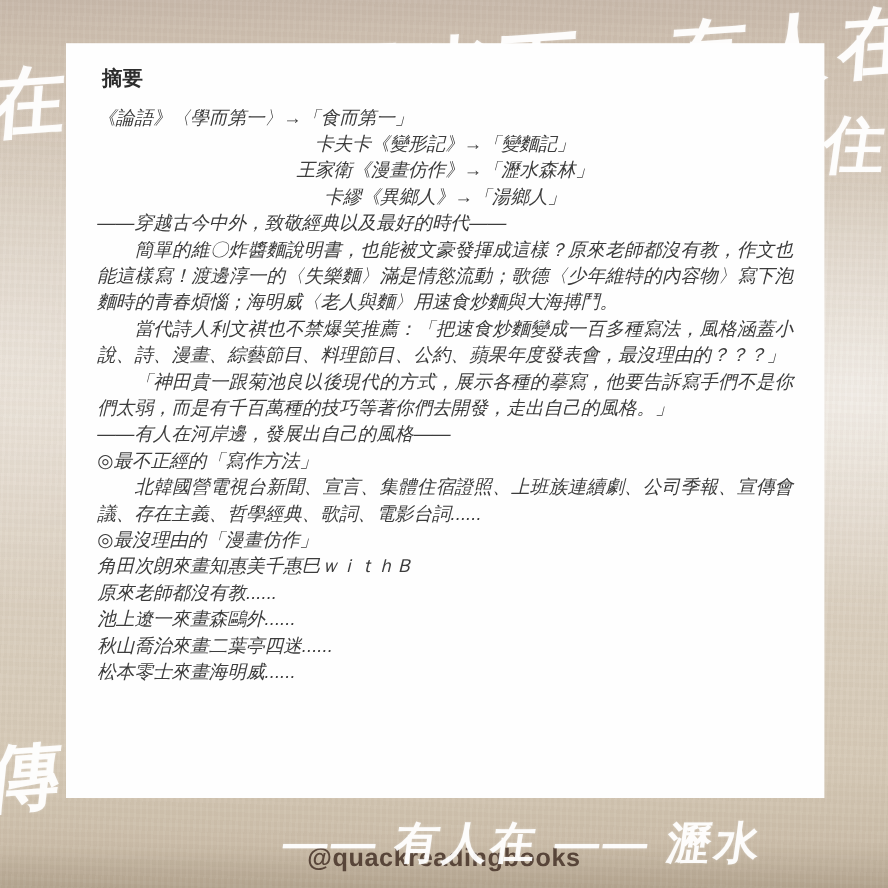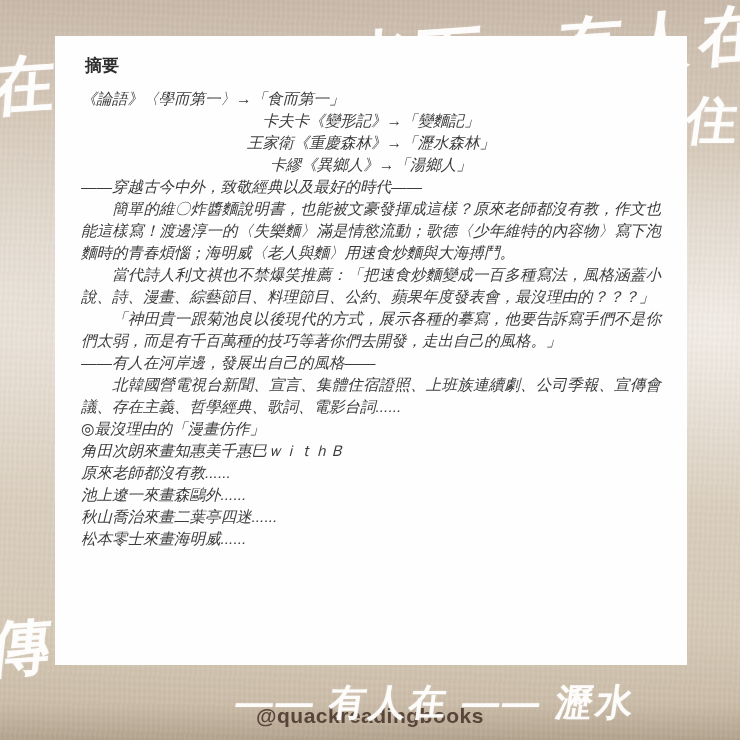--- a/index.html
+++ b/index.html
@@ -63,32 +63,33 @@
 <div class="hand hand-top">在晾麵的日光下　有人在河岸邊</div>
 <div class="hand hand-right">住</div>
 <div class="hand hand-left">傳</div>
 
 <div class="card">
   <h1 class="card-title">摘要</h1>
 
   <div>
     <p>《論語》〈學而第一〉→「食而第一」</p>
     <p class="ind1">卡夫卡《變形記》→「變麵記」</p>
-    <p class="ind1">王家衛《重慶森林》→「瀝水森林」</p>
+    <p class="ind1">王家衛《漫畫仿作》→「瀝水森林」</p>
     <p class="ind1">卡繆《異鄉人》→「湯鄉人」</p>
   </div>
 
   <p class="divider">——穿越古今中外，致敬經典以及最好的時代——</p>
 
   <p class="para">簡單的維〇炸醬麵說明書，也能被文豪發揮成這樣？原來老師都沒有教，作文也能這樣寫！渡邊淳一的〈失樂麵〉滿是情慾流動；歌德〈少年維特的內容物〉寫下泡麵時的青春煩惱；海明威〈老人與麵〉用速食炒麵與大海搏鬥。</p>
   <p class="para">當代詩人利文祺也不禁爆笑推薦：「把速食炒麵變成一百多種寫法，風格涵蓋小說、詩、漫畫、綜藝節目、料理節目、公約、蘋果年度發表會，最沒理由的？？？」</p>
   <p class="para">「神田貴一跟菊池良以後現代的方式，展示各種的摹寫，他要告訴寫手們不是你們太弱，而是有千百萬種的技巧等著你們去開發，走出自己的風格。」</p>
 
   <p class="divider2">——有人在河岸邊，發展出自己的風格——</p>
 
+  <p class="sec-head">◎最不正經的「寫作方法」</p>
   <p class="sec-body">北韓國營電視台新聞、宣言、集體住宿證照、上班族連續劇、公司季報、宣傳會議、存在主義、哲學經典、歌詞、電影台詞......</p>
 
   <p class="sec-head">◎最沒理由的「漫畫仿作」</p>
   <div>
     <p class="mimic mimic-first">角田次朗來畫知惠美千惠巳ｗｉｔｈＢ</p>
     <p class="mimic">原來老師都沒有教......</p>
     <p class="mimic">池上遼一來畫森鷗外......</p>
     <p class="mimic">秋山喬治來畫二葉亭四迷......</p>
     <p class="mimic">松本零士來畫海明威......</p>
   </div>

